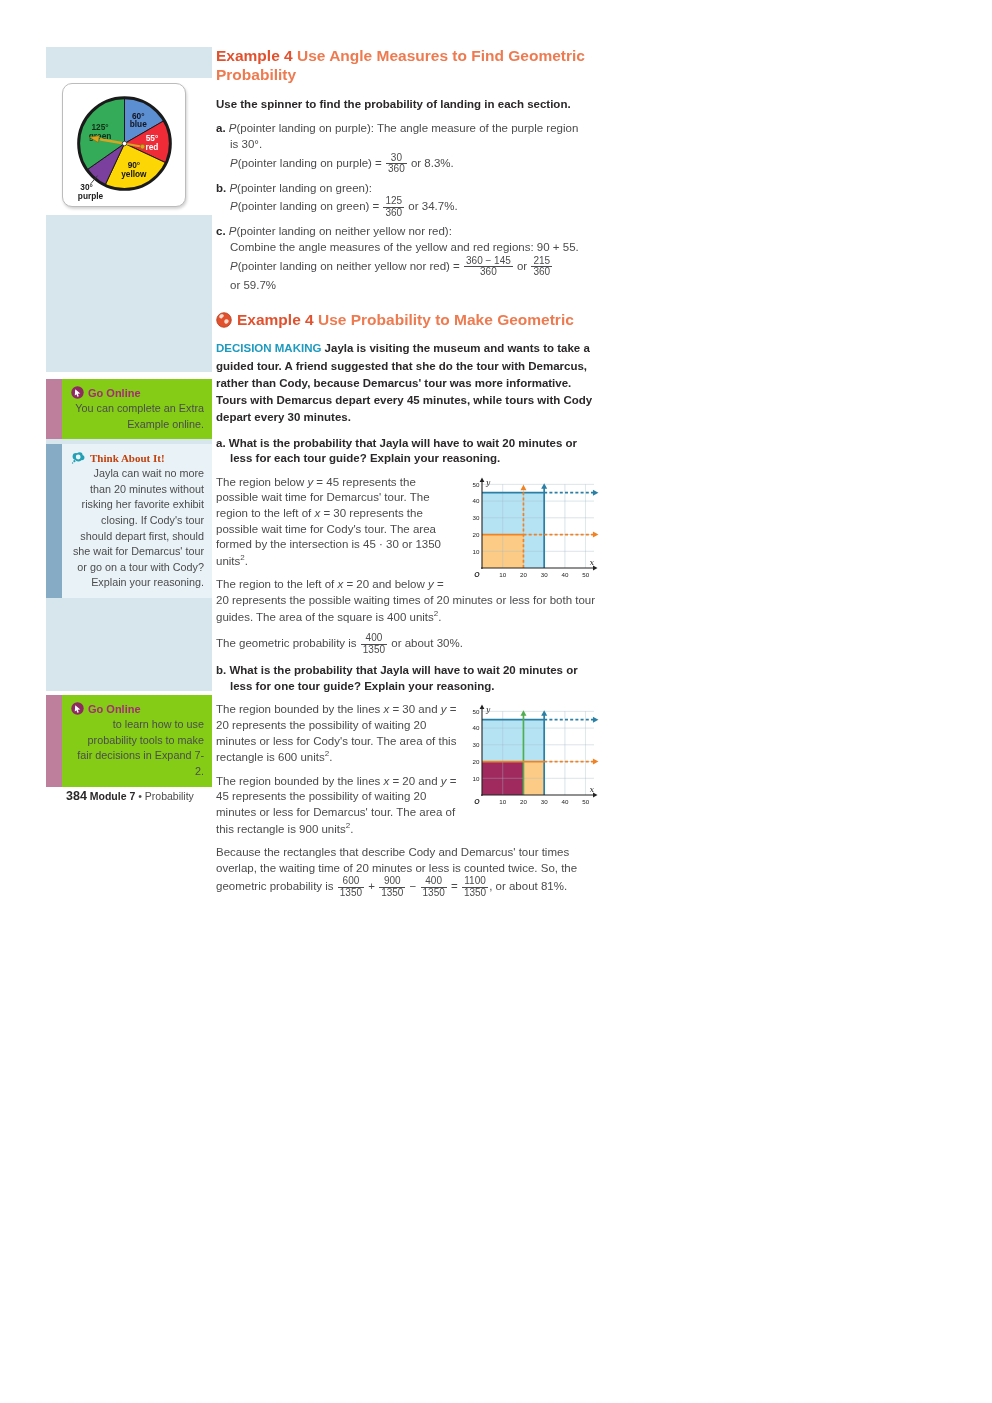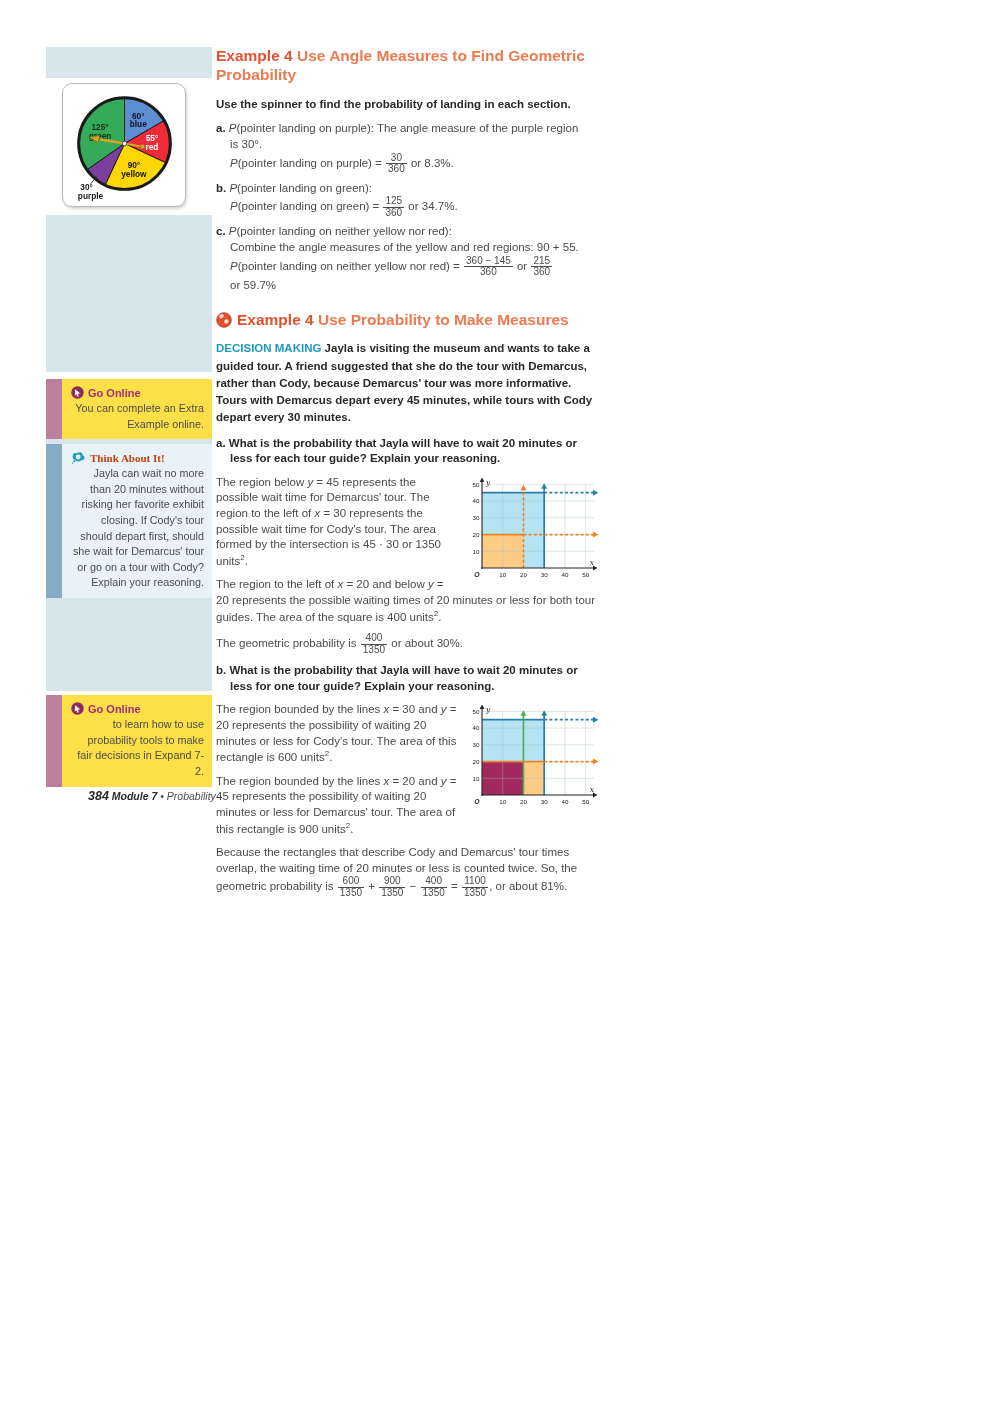--- a/index.html
+++ b/index.html
@@ -12,30 +12,30 @@
   .sb-blue2 { position:absolute; left:0; top:215px; width:166px; height:157px; background:#d7e6ec; }
   .sb-blue3 { position:absolute; left:0; top:431px; width:166px; height:260px; background:#d7e6ec; }
   .spin-card { position:absolute; left:16px; top:83px; width:124px; height:124px; background:#fff;
                border:1.5px solid #bcbcbc; border-radius:10px; box-shadow:1px 2px 3px rgba(0,0,0,.18); }
   .side-box { position:absolute; left:0; display:flex; width:166px; }
   .side-box .bar { width:16px; flex:0 0 16px; }
   .side-box .bx { flex:1; padding:7px 8px 7px 9px; }
   .go1 { top:379px; min-height:52px; }
   .go2 { top:695px; min-height:83px; }
   .go-bar { background:#bd7f9b; }
-  .go-bx  { background:#fde047; }
+  .go-bx  { background:#84cc16; }
   .think  { top:444px; min-height:150px; }
   .think-bar { background:#86abc5; }
   .think-bx  { background:#e9f2f6; }
   .box-title { display:flex; align-items:center; gap:4px; margin-bottom:2px; }
   .go-title-txt { color:#a42d74; font-weight:bold; font-size:11px; }
   .think-title-txt { color:#c2410c; font-weight:bold; font-size:11px; font-family:Liberation Serif, serif; }
   .box-body { font-size:10.8px; line-height:1.45; color:#4c4c4e; }
 
-  .footer { position:absolute; left:88px; top:789px; font-size:10.5px; color:#2b282a;font-style:italic; }
+  .footer { position:absolute; left:66px; top:789px; font-size:10.5px; color:#2b282a; }
   .footer .pg { font-weight:bold; font-size:12.5px; }
   .footer .mod { font-weight:bold; }
   .footer .sec { color:#4c4c4e; }
 
   
   .main { position:absolute; left:216px; top:0; width:383px; padding-top:47px; color:#4b4b4d; font-size:11.5px; line-height:1.36; }
   .ex-head { font-size:15.5px; font-weight:bold; line-height:1.22; margin-bottom:12px; }
   .ex-num { color:#e2512e; }
   .ex-rest { color:#ee7a50; font-weight:bold; }
   .ex5-head { display:flex; align-items:center; gap:5px; margin:16px 0 10px 0; }
@@ -175,21 +175,21 @@
         </div>
       </div>
 
     <div class="ex5-head">
       <svg width="16" height="16" viewBox="0 0 16 16">
         <circle cx="8" cy="8" r="7.3" fill="#e2512e"></circle>
         <circle cx="8" cy="8" r="7.3" fill="none" stroke="#b33d1f" stroke-width="0.8"></circle>
         <path d="M4.5 2.6 C6 2 7.5 2.4 7.8 3.4 C8.1 4.4 6.8 5 6.2 5.9 C5.6 6.8 4.4 6.6 3.6 5.8 C2.8 5 3.4 3.2 4.5 2.6 Z" fill="#f7ddcf"></path>
         <path d="M9.5 7.5 C10.8 7 12.3 7.6 12.6 8.8 C12.9 10 11.8 11.4 10.4 11.7 C9 12 8.2 10.9 8.3 9.6 C8.4 8.5 8.7 7.8 9.5 7.5 Z" fill="#f7ddcf"></path>
       </svg>
-      <span class="ex-head-line"><span class="ex-num">Example 4</span><span class="ex-rest"> Use Probability to Make Measures</span></span>
+      <span class="ex-head-line"><span class="ex-num">Example 4</span><span class="ex-rest"> Use Probability to Make Geometric</span></span>
     </div>
 
     <div class="bold-para rich">
       <span class="dm-label">DECISION MAKING</span><span> Jayla is visiting the museum and wants to take a guided tour. A friend suggested that she do the tour with Demarcus, rather than Cody, because Demarcus' tour was more informative. Tours with Demarcus depart every 45 minutes, while tours with Cody depart every 30 minutes.</span>
     </div>
 
     <div class="q">
       <span>a.</span> <span>What is the probability that Jayla will have to wait 20 minutes or less for each tour guide? Explain your reasoning.</span>
     </div>
 

